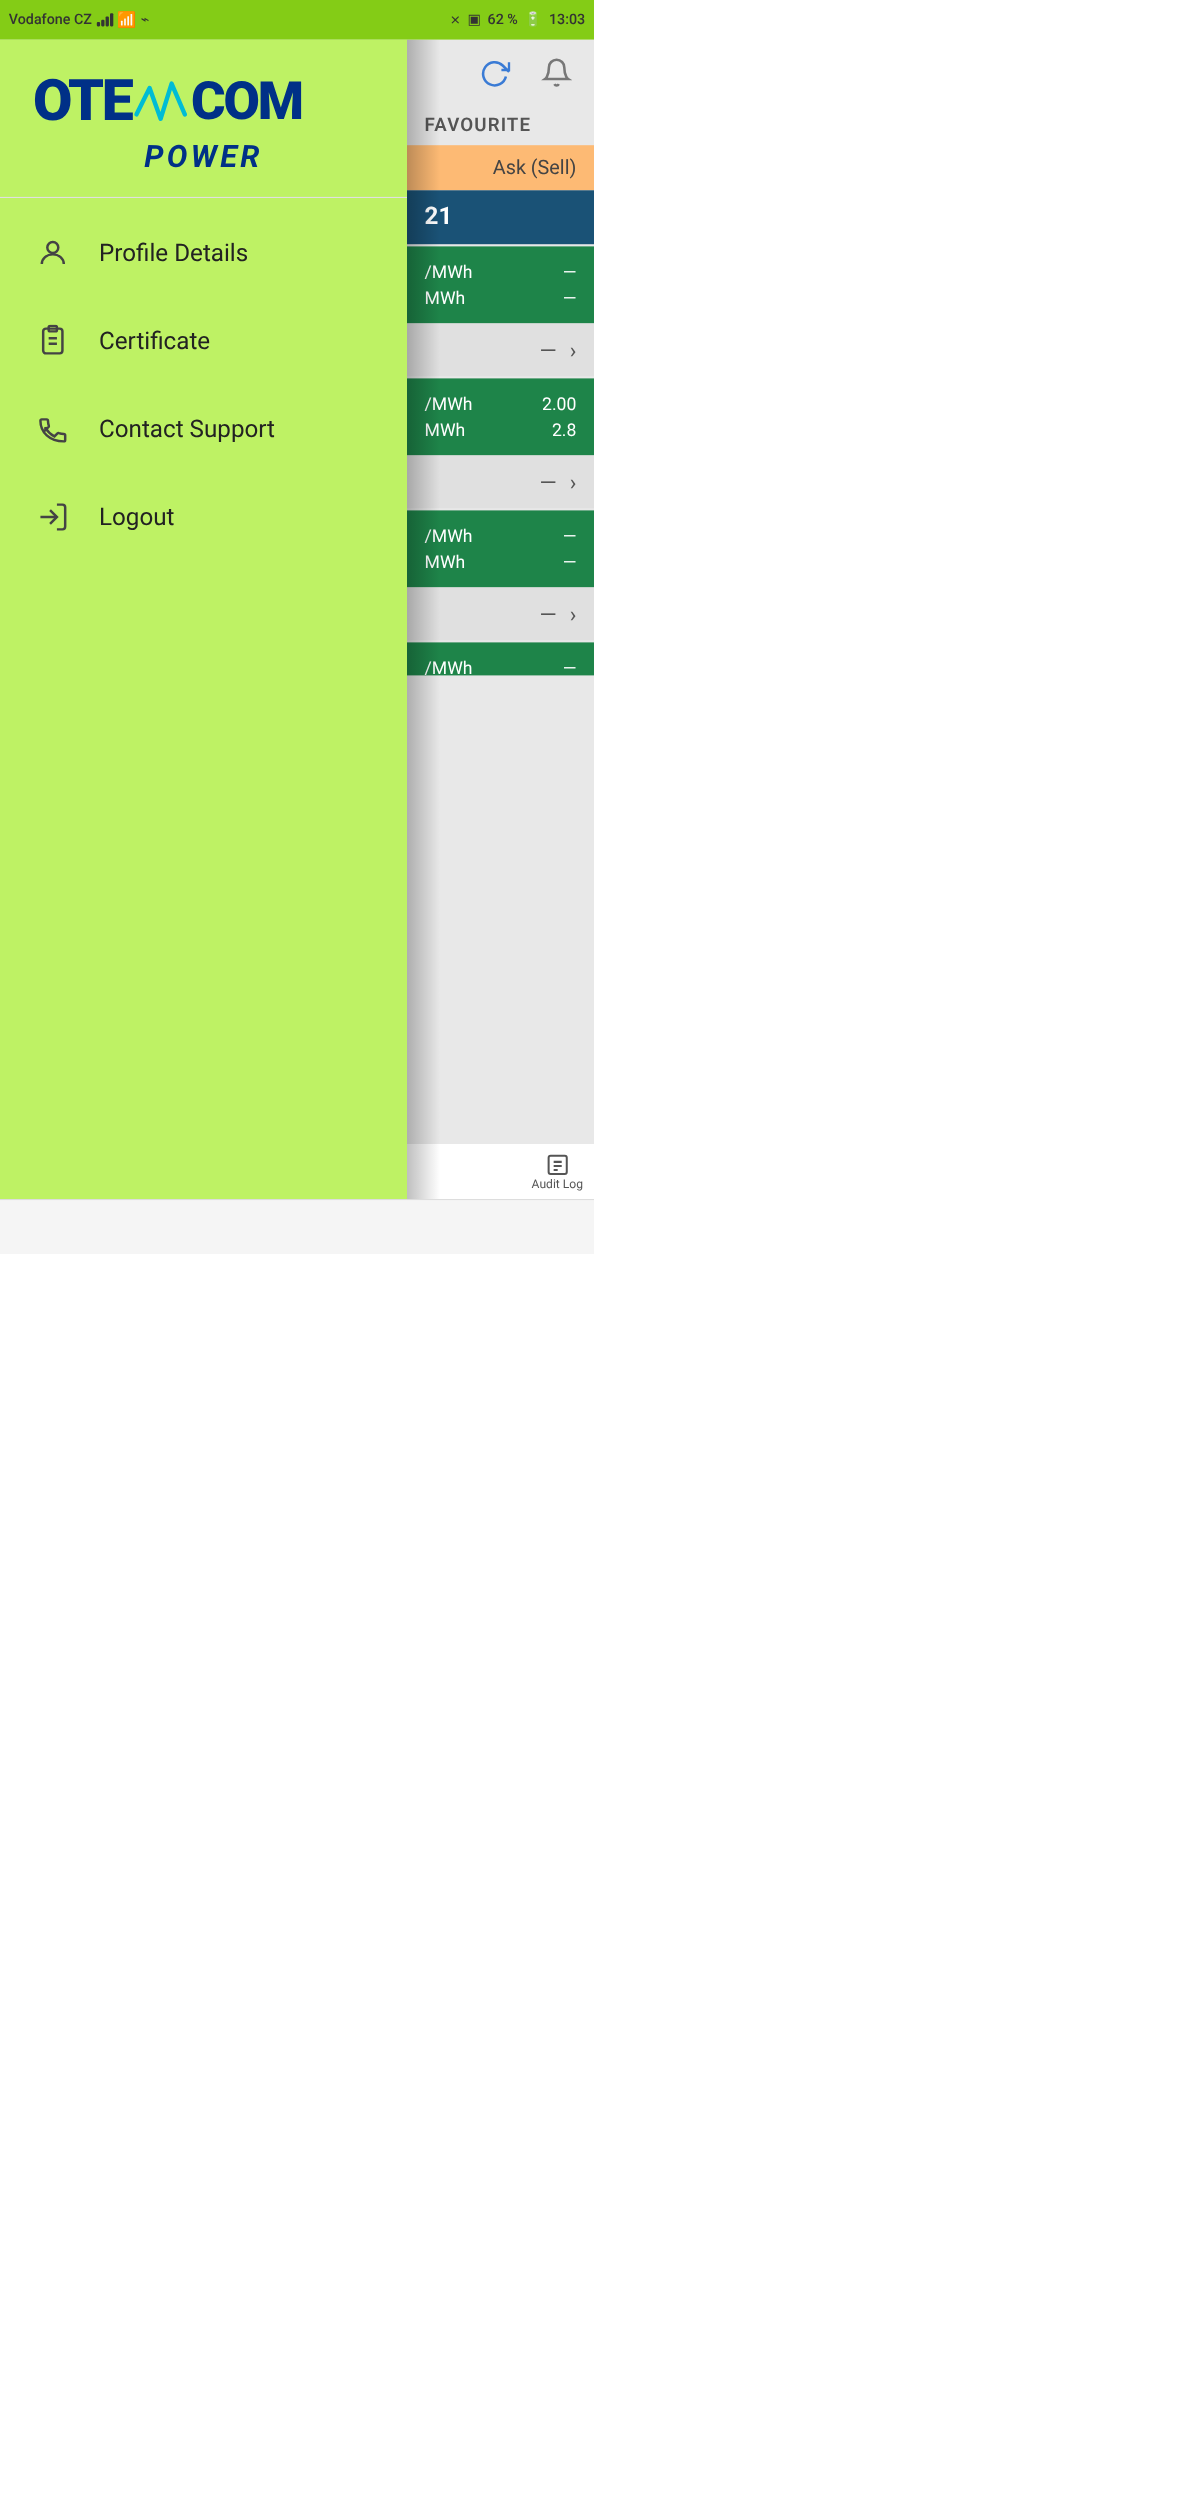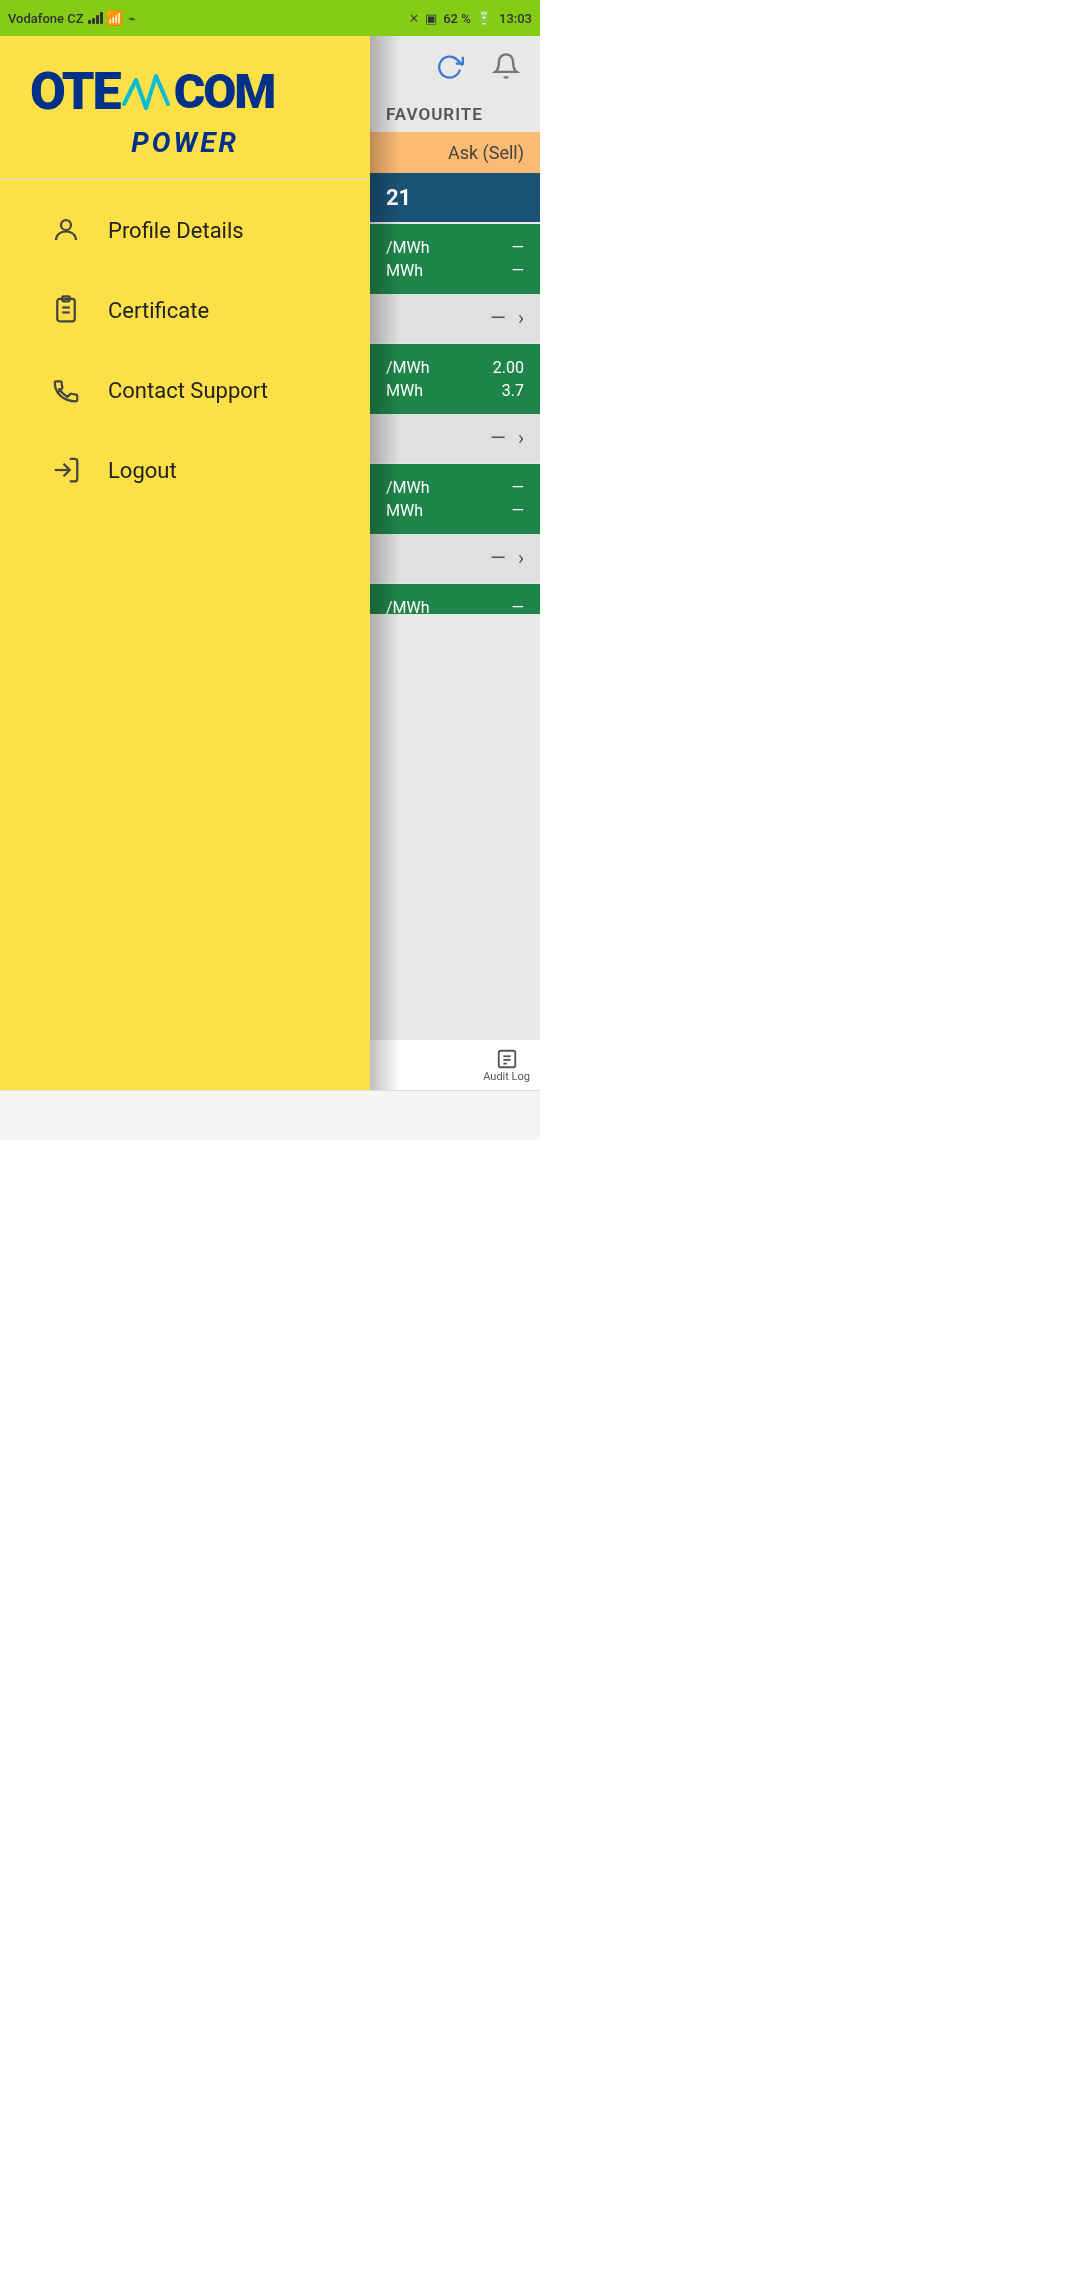--- a/index.html
+++ b/index.html
@@ -45,21 +45,21 @@
       display: flex;
       width: 100%;
       height: calc(1140px - 36px - 50px);
       position: relative;
     }
 
     
     .drawer {
       width: 370px;
       height: 100%;
-      background: #fde047;
+      background: #bef264;
       z-index: 50;
       position: relative;
       flex-shrink: 0;
       display: flex;
       flex-direction: column;
     }
 
     
     .logo-area {
       padding: 30px 30px 20px 30px;
@@ -100,21 +100,21 @@
 
     
     .menu-list {
       flex: 1;
       padding: 10px 0;
     }
 
     .menu-item {
       display: flex;
       align-items: center;
-      padding: 22px 48px;
+      padding: 22px 30px;
       cursor: pointer;
       gap: 24px;
     }
 
     .menu-icon {
       width: 36px;
       height: 36px;
       display: flex;
       align-items: center;
       justify-content: center;
@@ -393,21 +393,21 @@
       <span class="arrow-sym">›</span>
     </div>
 
     <div class="green-block">
       <div class="green-row">
         <span>/MWh</span>
         <span>2.00</span>
       </div>
       <div class="green-row">
         <span>MWh</span>
-        <span>3.7</span>
+        <span>2.8</span>
       </div>
     </div>
     <div class="dash-row">
       <span class="dash-sym">—</span>
       <span class="arrow-sym">›</span>
     </div>
 
     <div class="green-block">
       <div class="green-row">
         <span>/MWh</span>

